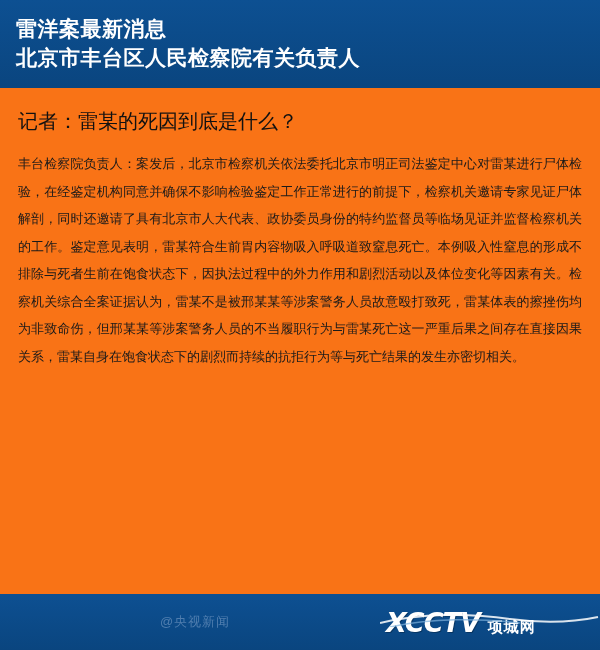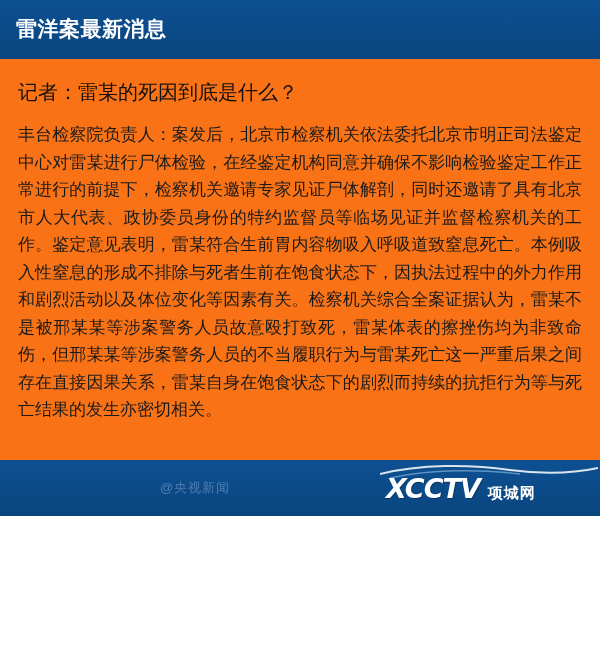--- a/index.html
+++ b/index.html
@@ -9,21 +9,21 @@
   body {
     width: 600px;
     height: 650px;
     background: #ffffff;
     font-family: "Liberation Sans", sans-serif;
     overflow: hidden;
     position: relative;
   }
   .page {
     width: 600px;
-    height: 516px;
+    height: 650px;
     position: relative;
     background: #ffffff;
     display: flex;
     flex-direction: column;
   }
 
   
   .header {
     background: #0c4b8e;
     background: linear-gradient(to bottom, #0d5092 0%, #0a457f 100%);
@@ -50,35 +50,36 @@
     background: #f97316;
   }
   .question {
     font-size: 20px;
     color: #111111;
     line-height: 30px;
     margin: 4px 0 14px 0;
     font-weight: normal;
   }
   .answer {
-    font-size: 17px;
+    font-size: 13px;
     color: #1a1a1a;
     line-height: 27.5px;
     text-align: justify;
     text-justify: inter-ideograph;
     margin: 0;
   }
 
   
   .footer {
     height: 56px;
     background: #0c4b8e;
     background: linear-gradient(to bottom, #0d5092 0%, #0a457f 100%);
     position: relative;
     display: flex;
+    align-items: center;
     box-sizing: border-box;
     padding: 0 10px;
   }
   .footer-left {
     flex: 0 0 auto;
     width: 370px;
     display: flex;
     align-items: center;
     justify-content: center;
     position: relative;
@@ -135,20 +136,21 @@
     pointer-events: none;
   }
 </style>
 </head>
 <body>
 
 <div class="page">
 
   <div class="header">
     <div class="header-line first">雷洋案最新消息</div>
+    <div class="header-line">北京市丰台区人民检察院有关负责人</div>
   </div>
 
   <div class="content">
     <div class="question">记者：雷某的死因到底是什么？</div>
     <div class="answer">丰台检察院负责人：案发后，北京市检察机关依法委托北京市明正司法鉴定中心对雷某进行尸体检验，在经鉴定机构同意并确保不影响检验鉴定工作正常进行的前提下，检察机关邀请专家见证尸体解剖，同时还邀请了具有北京市人大代表、政协委员身份的特约监督员等临场见证并监督检察机关的工作。鉴定意见表明，雷某符合生前胃内容物吸入呼吸道致窒息死亡。本例吸入性窒息的形成不排除与死者生前在饱食状态下，因执法过程中的外力作用和剧烈活动以及体位变化等因素有关。检察机关综合全案证据认为，雷某不是被邢某某等涉案警务人员故意殴打致死，雷某体表的擦挫伤均为非致命伤，但邢某某等涉案警务人员的不当履职行为与雷某死亡这一严重后果之间存在直接因果关系，雷某自身在饱食状态下的剧烈而持续的抗拒行为等与死亡结果的发生亦密切相关。</div>
   </div>
 
   <div class="footer">
     <div class="footer-left">
       <div class="watermark">@央视新闻</div>

